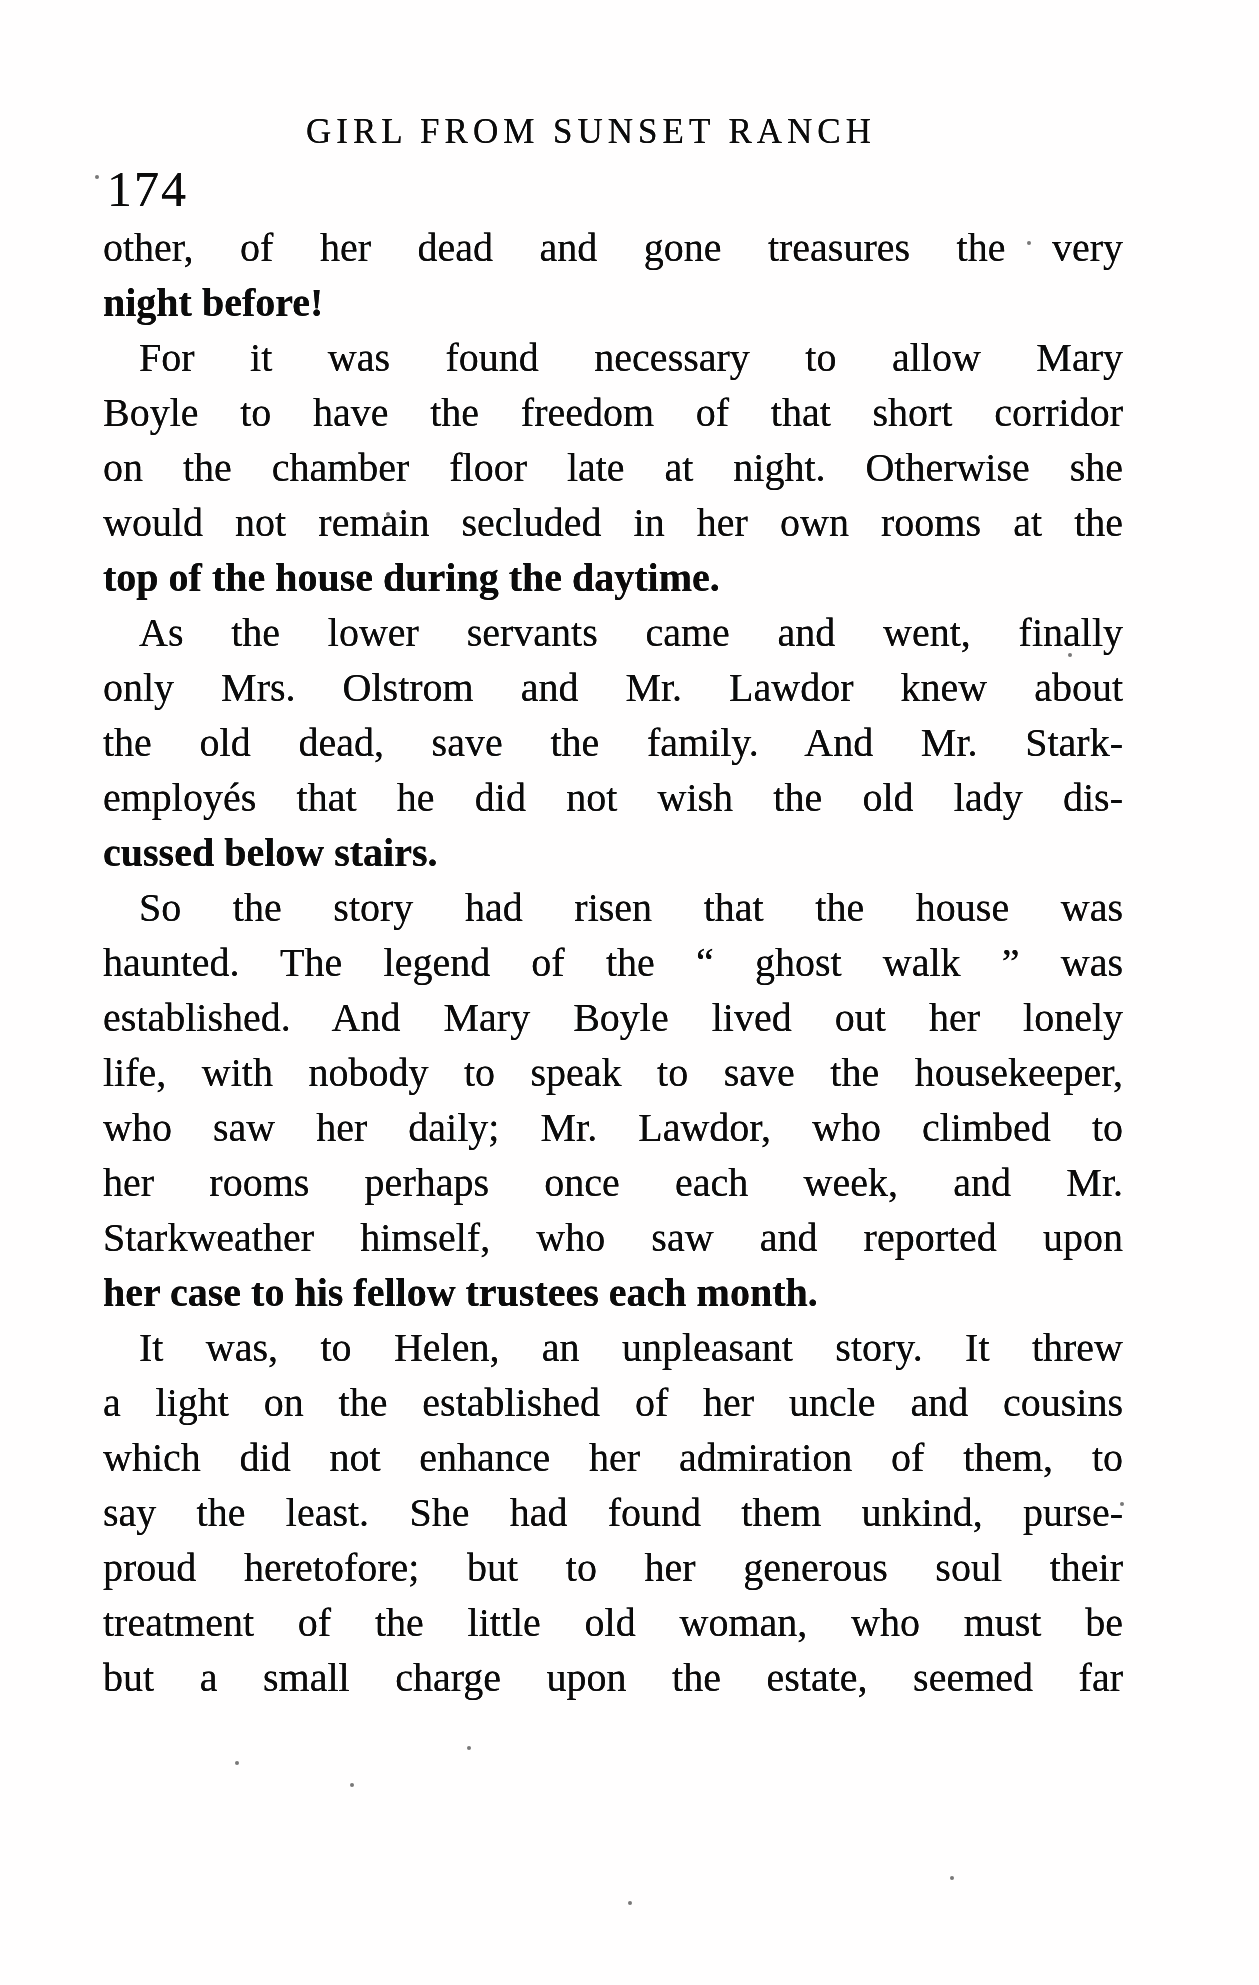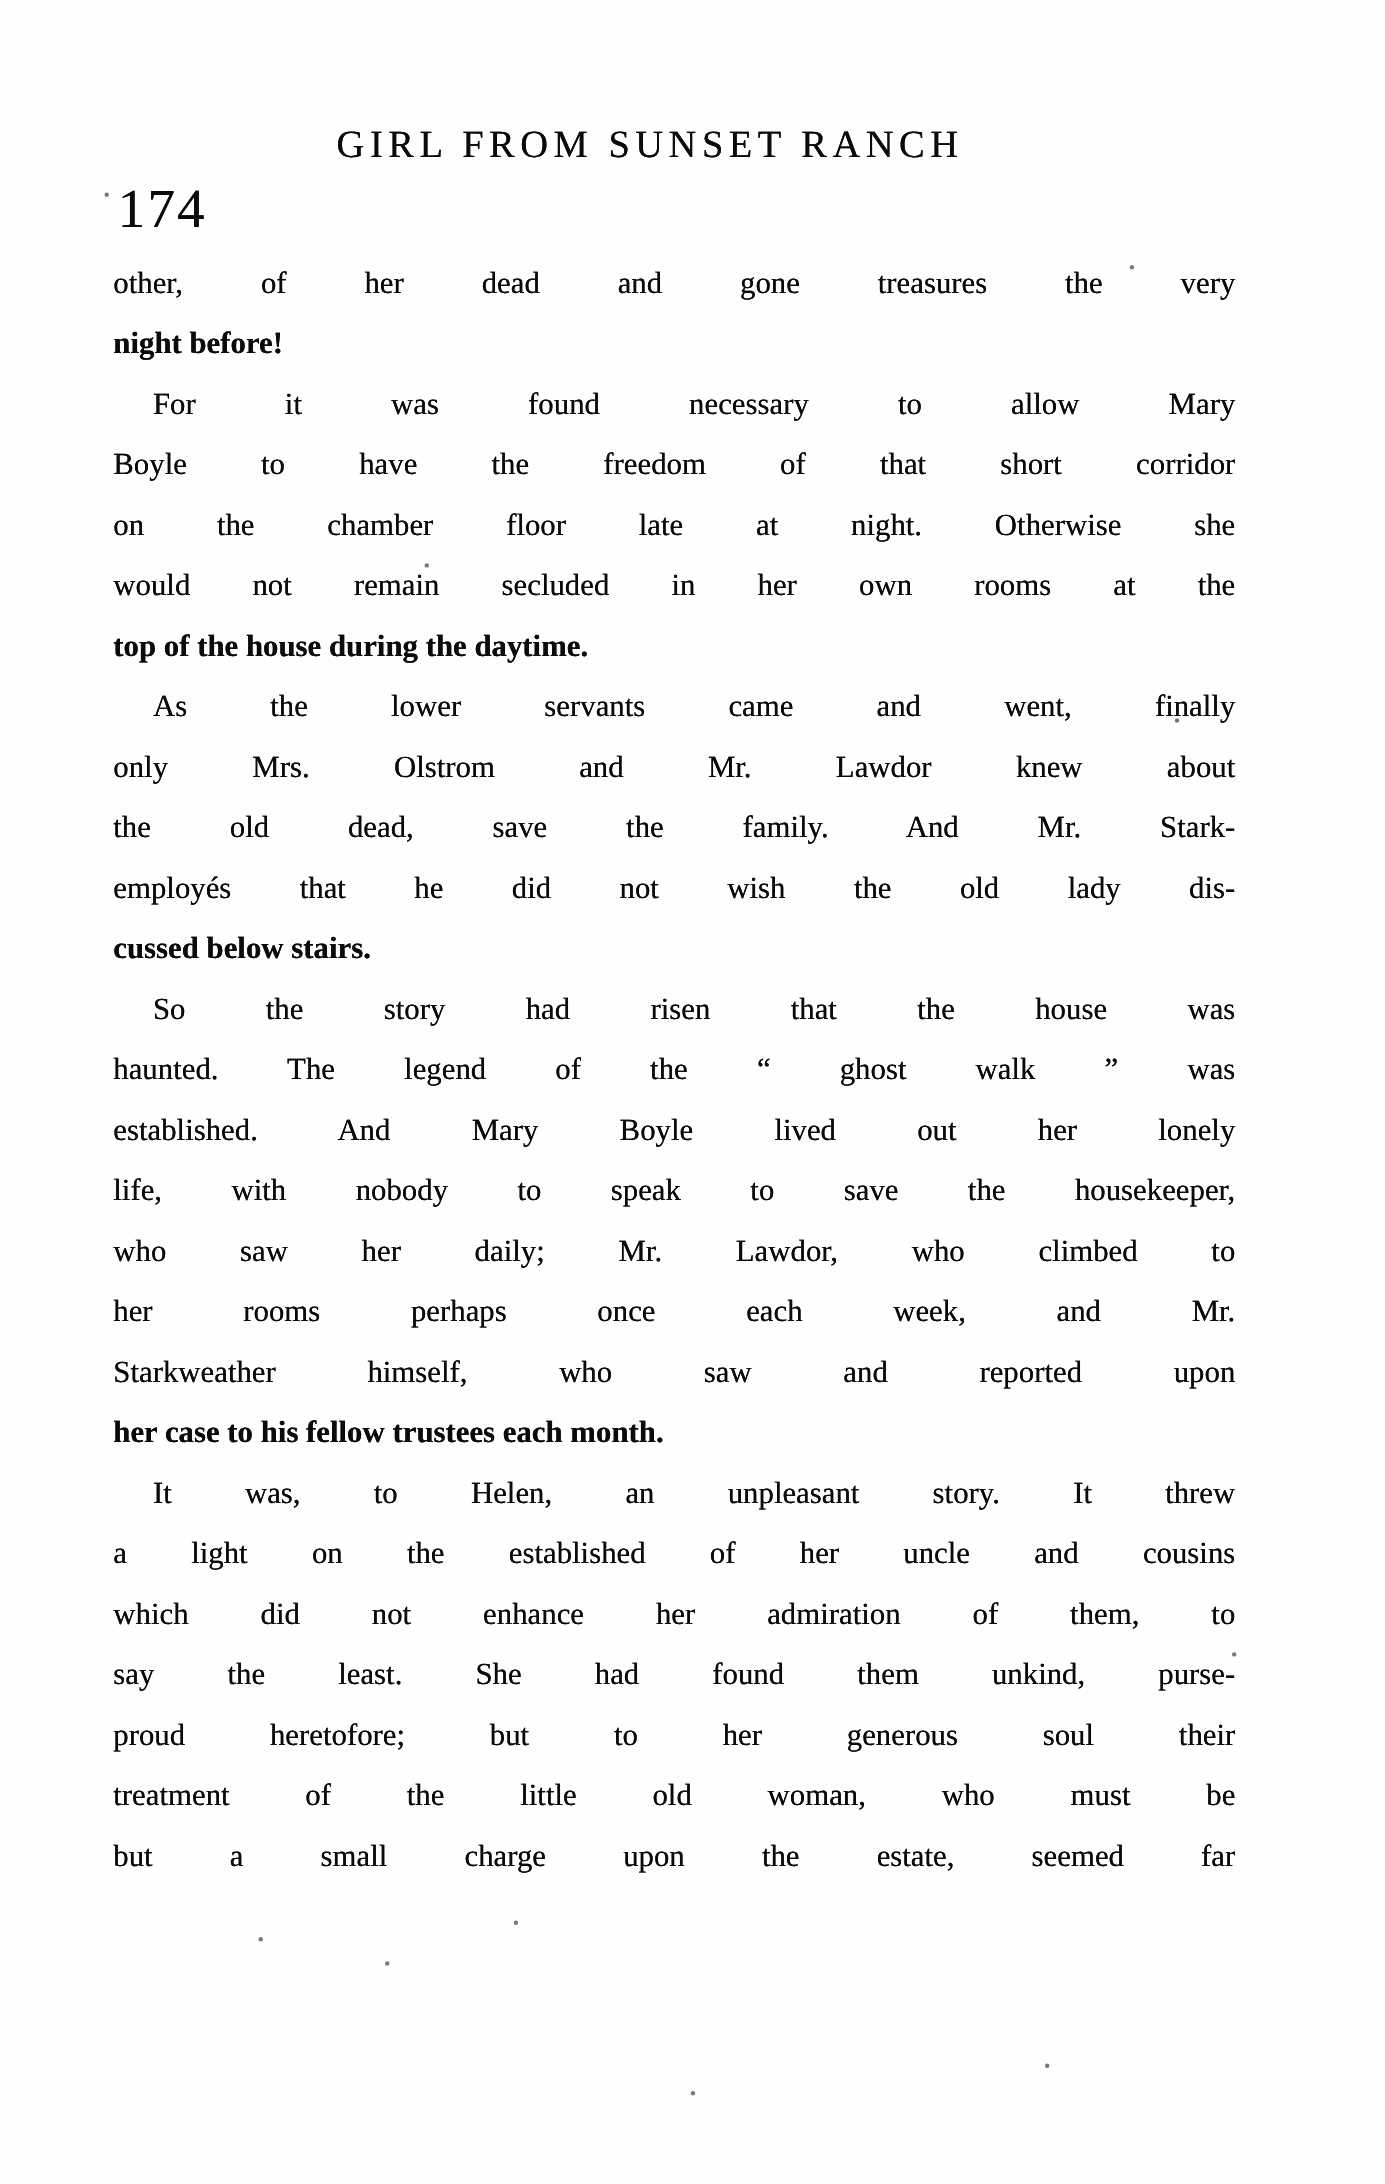--- a/index.html
+++ b/index.html
@@ -39,23 +39,23 @@
     top: 0;
     text-align: center;
     font-size: 35px;
     letter-spacing: 5px;
     white-space: nowrap;
     text-shadow: 0 0 0.5px currentColor;
   }
   .text-block {
     position: absolute;
     left: 103px;
-    top: 230px;
+    top: 220px;
     width: 1020px;
-    font-size: 28px;
+    font-size: 40px;
     line-height: 55px;
     text-shadow: 0 0 0.4px currentColor;
   }
   .line {
     height: 55px;
     text-align: justify;
     text-align-last: justify;
   }
   .line.short {
     text-align-last: left;

